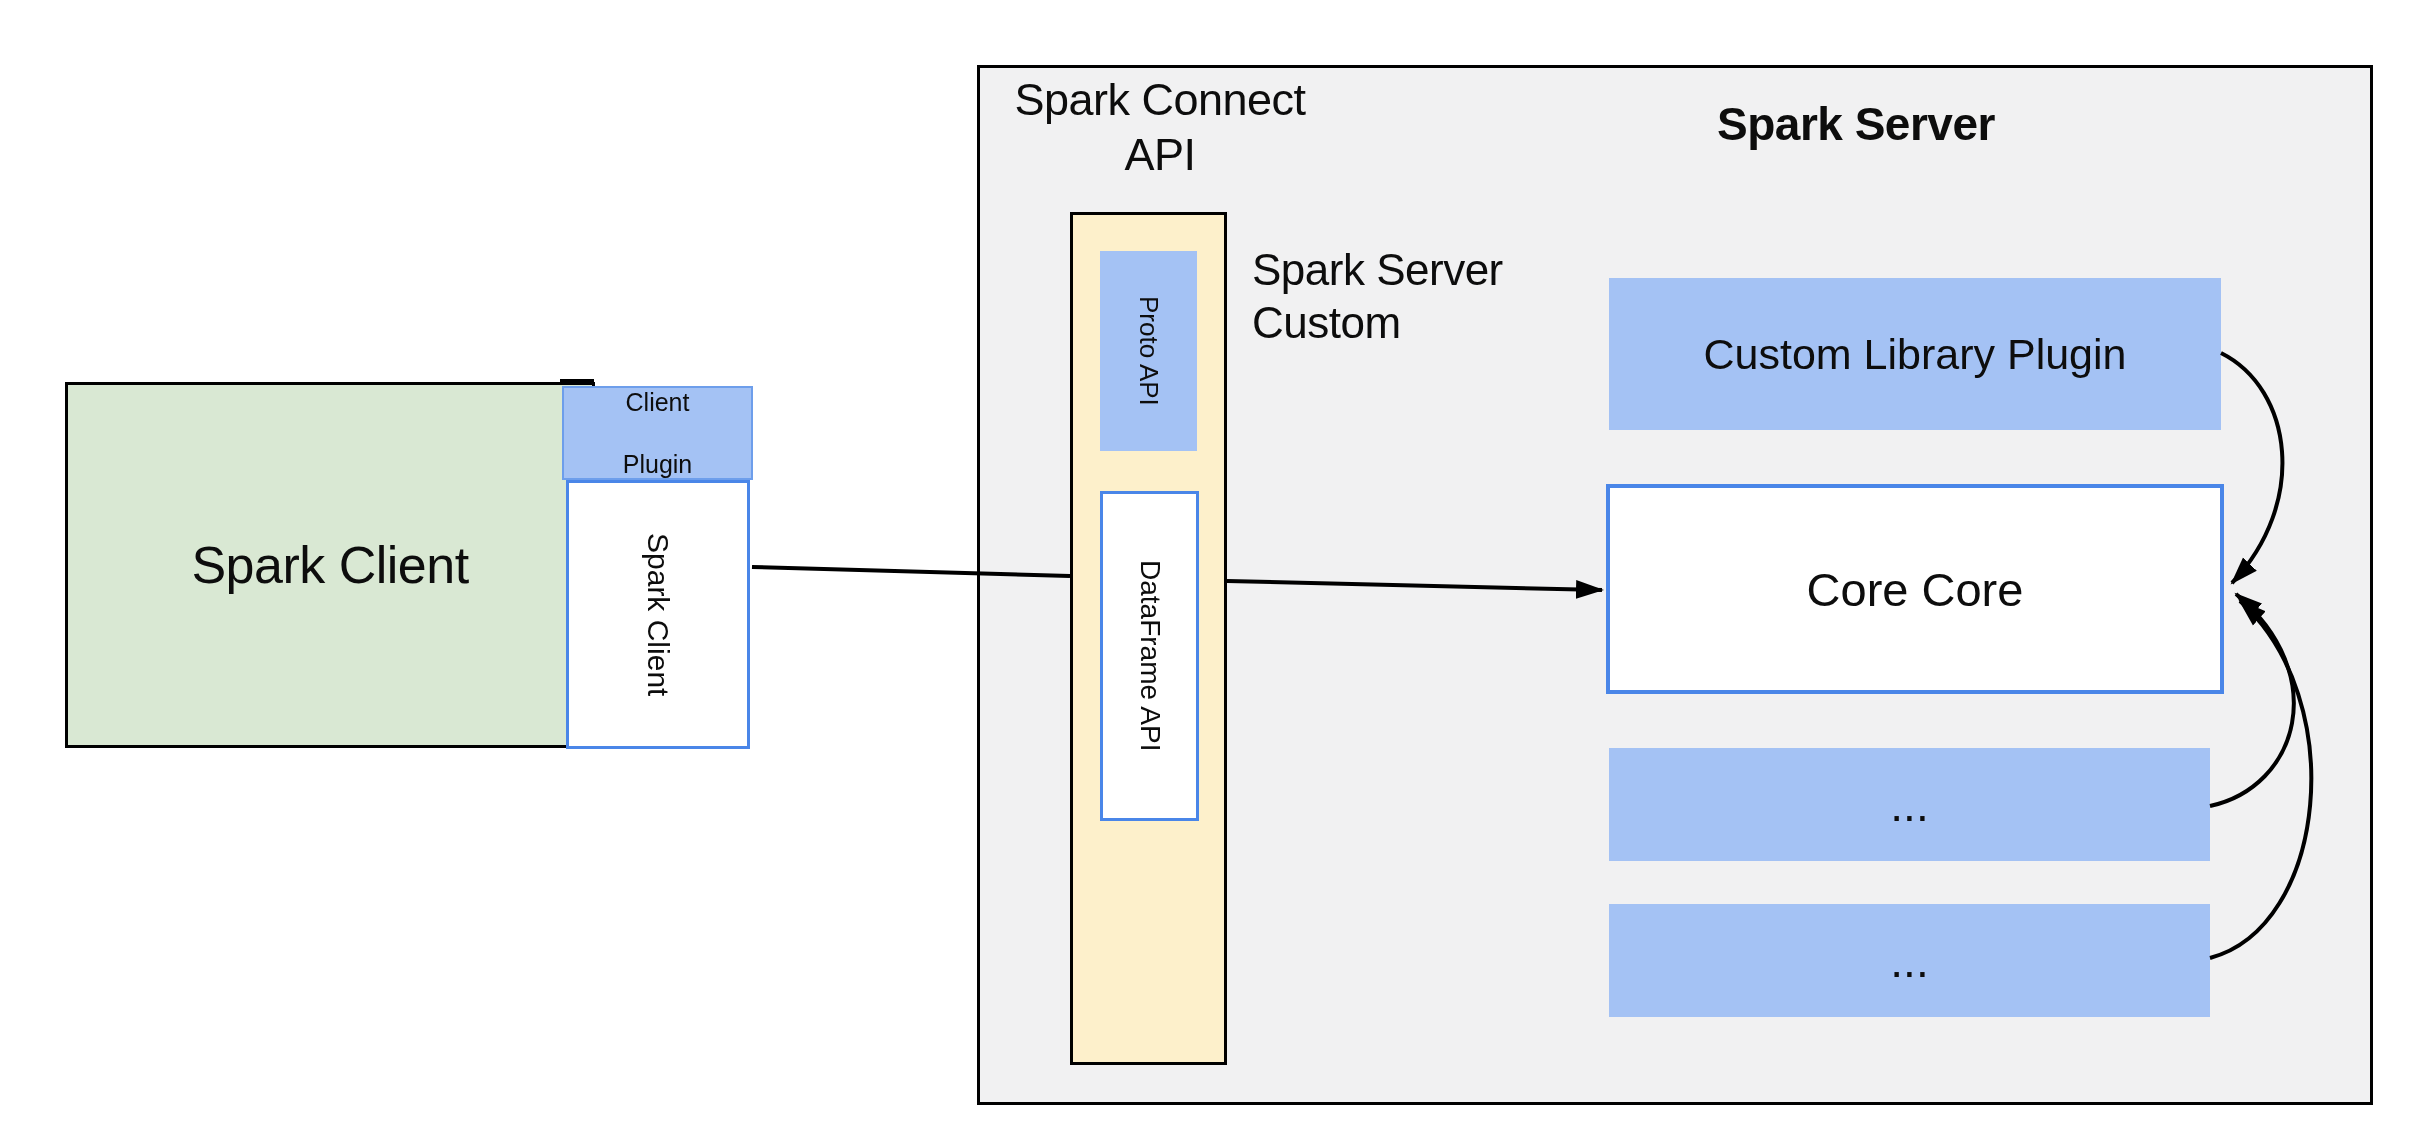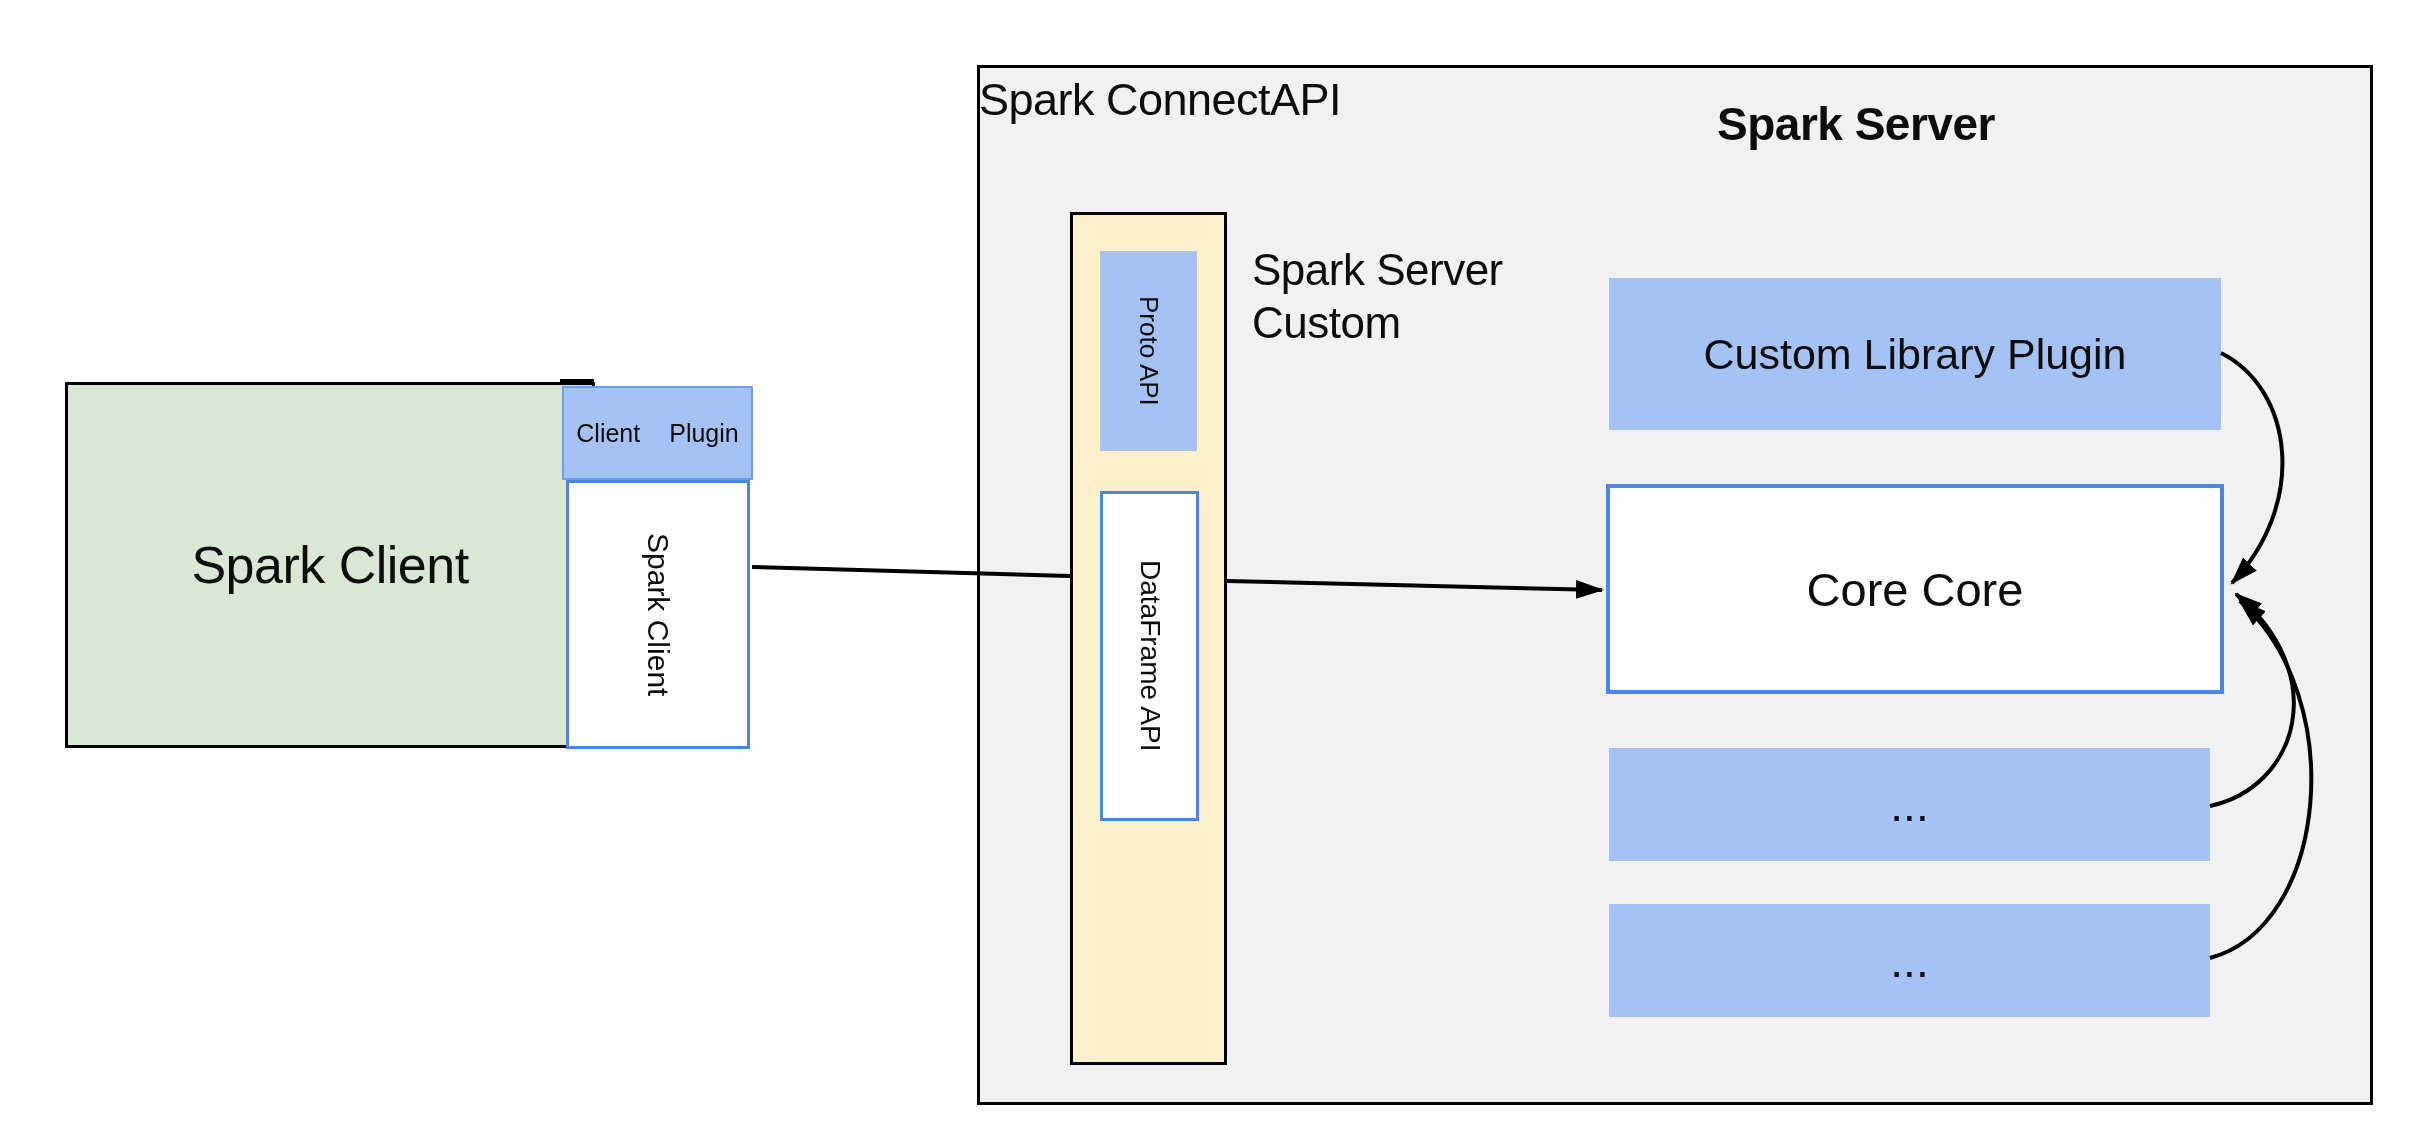--- a/index.html
+++ b/index.html
@@ -8,21 +8,21 @@
     --line:#000000; --text:#0d0d0d;
   }
   html,body{margin:0;padding:0;background:#ffffff;}
   .canvas{
     position:relative; width:2435px; height:1135px; overflow:hidden;
     background:#ffffff; font-family:"Liberation Sans","DejaVu Sans",sans-serif;
     color:var(--text);
   }
   .abs{position:absolute; box-sizing:border-box;}
   .center{display:flex; align-items:center; justify-content:center; text-align:center;}
-  .colcenter{display:flex; flex-direction:row; align-items:center; justify-content:center; text-align:center;}
+  .colcenter{display:flex; flex-direction:column; align-items:center; justify-content:center; text-align:center;}
 
   
   .gray-box{left:977px; top:65px; width:1396px; height:1040px;
     background:var(--gray-fill); border:3px solid #000;}
   .green-box{left:65px; top:382px; width:530px; height:366px;
     background:var(--green-fill); border:3px solid #000;}
   .yellow-box{left:1070px; top:212px; width:157px; height:853px;
     background:var(--yellow-fill); border:3px solid #000;}
 
   

